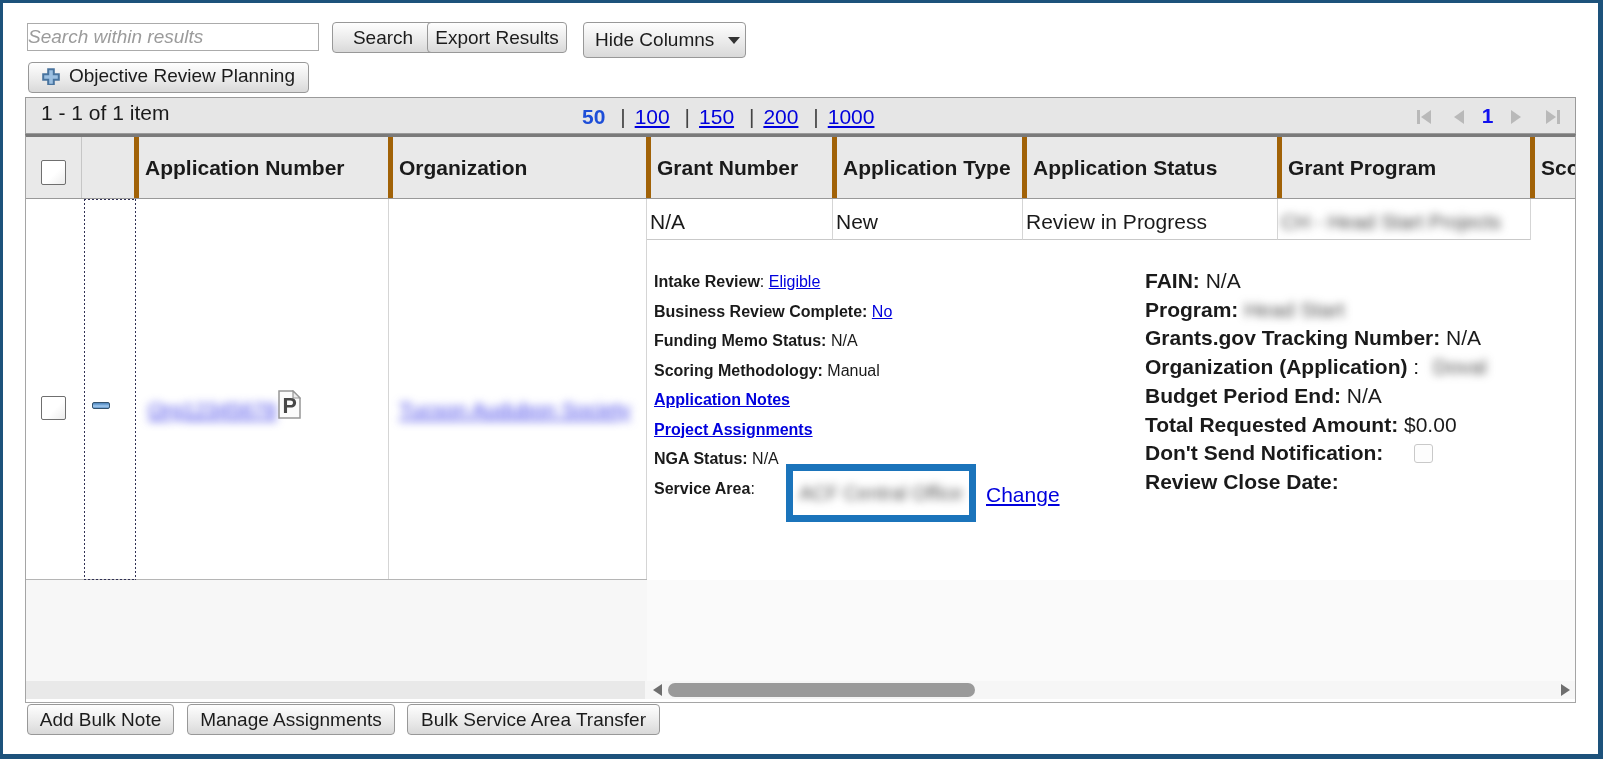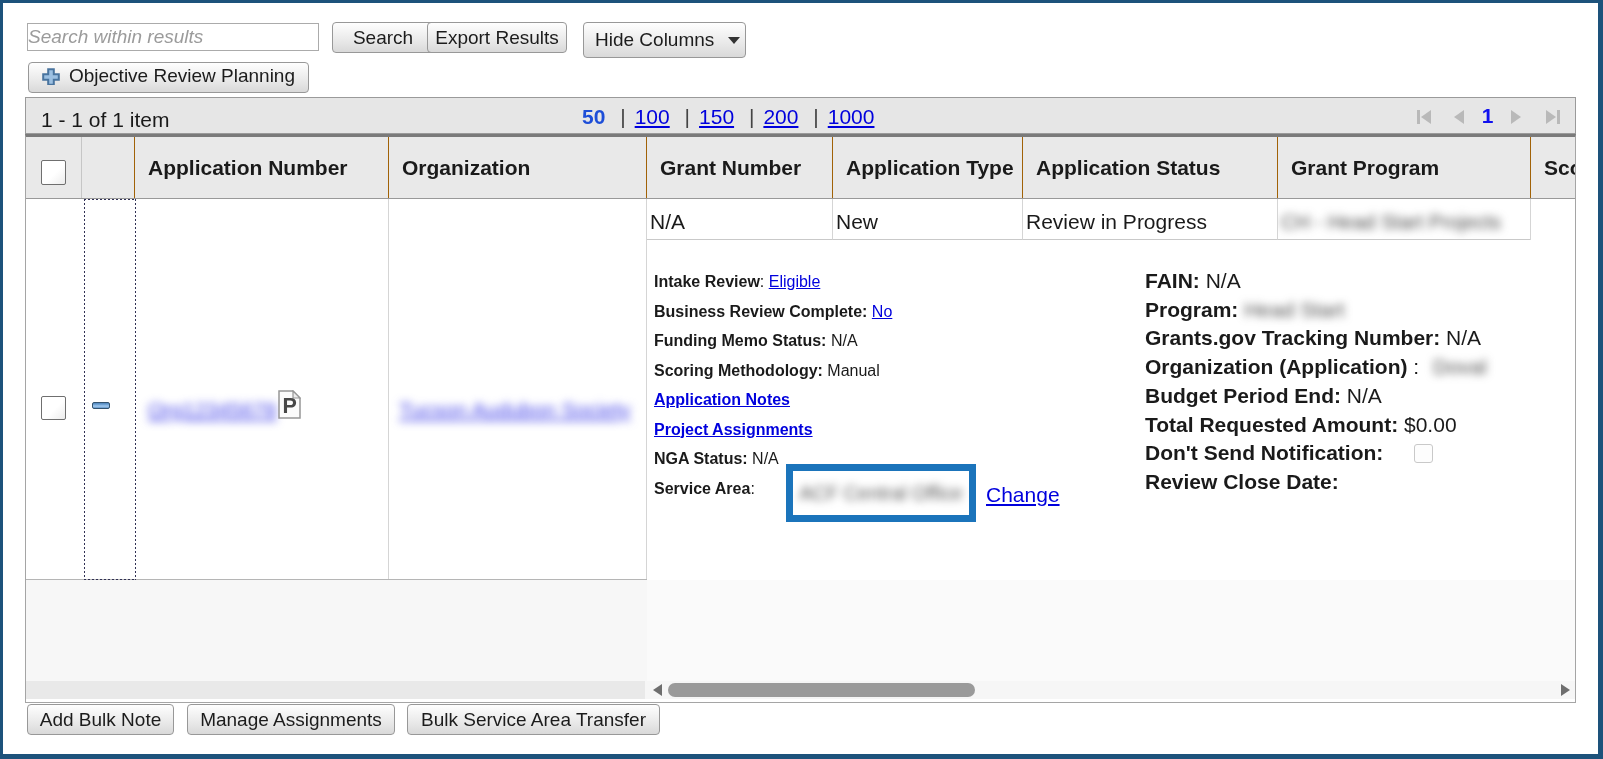--- a/index.html
+++ b/index.html
@@ -19,22 +19,22 @@
   #searchbox::placeholder { color:#9b9b9b; font-style:italic; opacity:1; }
   #hc-arrow { width:0; height:0; border-left:6.5px solid transparent; border-right:6.5px solid transparent;
     border-top:7px solid #333; margin-left:14px; }
   #pagerbar { left:22px; top:94px; width:1551px; height:37px; background:#e6e6e6;
     border:1px solid #9a9a9a; }
   .sep { color:#444; margin:0 9px; }
   #pagerbar a { font-size:21px; }
   #table { left:22px; top:131px; width:1551px; height:569px; background:#fff;
     border-top:3px solid #7a7a7a; border-left:1px solid #a5a5a5; border-right:1px solid #a5a5a5; border-bottom:1px solid #a5a5a5; }
   #thead { left:0; top:0; width:100%; height:62px; background:#e9e9e9; border-bottom:1px solid #999; }
-  .hcell { position:absolute; top:0; height:61px; border-left:1px solid #a16207;
-    font-weight:bold; font-size:21px; display:flex; align-items:center; padding-left:13px;
+  .hcell { position:absolute; top:0; height:61px; border-left:5px solid #a16207;
+    font-weight:bold; font-size:21px; display:flex; align-items:center; padding-left:6px;
     overflow:hidden; white-space:nowrap; }
   #hd-cb { left:15px; top:23px; width:25px; height:25px; border:1.5px solid #6f6f6f; border-radius:2px;
     background:linear-gradient(135deg,#ffffff 55%,#ececec); }
   .rcell { position:absolute; top:62px; height:41px; display:flex; align-items:center; padding-top:6px; padding-left:3px;
     font-size:21px; border-left:1px solid #d5d5d5; border-bottom:1px solid #c9c9c9; white-space:nowrap; overflow:hidden; }
   #dotcol { left:58px; top:62px; width:52px; height:381px; }
   .dotv { position:absolute; top:0; width:1px; height:100%;
     background:repeating-linear-gradient(to bottom,#303054 0 2px,transparent 2px 4px); }
   .doth { position:absolute; left:0; width:100%; height:1px;
     background:repeating-linear-gradient(to right,#303054 0 2px,transparent 2px 4px); }
@@ -59,21 +59,21 @@
   <div class="btn" style="left:580px;top:19px;width:163px;height:36px;justify-content:flex-start;padding-left:11px;">Hide Columns<span id="hc-arrow"></span></div>
 
   <div class="btn" style="left:25px;top:59px;width:281px;height:31px;padding-bottom:3px;">
     <svg width="18" height="17" viewBox="0 0 18 17" style="margin-right:9px;">
       <path d="M6.2 1.2 h5.6 v5 h5 v5.6 h-5 v5 h-5.6 v-5 h-5 v-5.6 h5 z" fill="#9cc0e2" stroke="#49749f" stroke-width="2"></path>
     </svg>
     Objective Review Planning
   </div>
 
   <div class="abs" id="pagerbar">
-    <div class="abs" style="left:15px;top:10px;font-size:21px;">1 - 1 of 1 item</div>
+    <div class="abs" style="left:15px;top:3px;font-size:21px;">1 - 1 of 1 item</div>
     <div class="abs" style="left:556px;top:7px;font-size:21px;">
       <span class="b" style="color:#1d4ed8;">50</span>
       <span class="sep">|</span><a>100</a>
       <span class="sep">|</span><a>150</a>
       <span class="sep">|</span><a>200</a>
       <span class="sep">|</span><a>1000</a>
     </div>
 
     <svg class="abs" style="left:1390px;top:10px;" width="16" height="18" viewBox="0 0 16 18">
       <rect x="1" y="2" width="3" height="14" fill="#b9b9b9"></rect>

